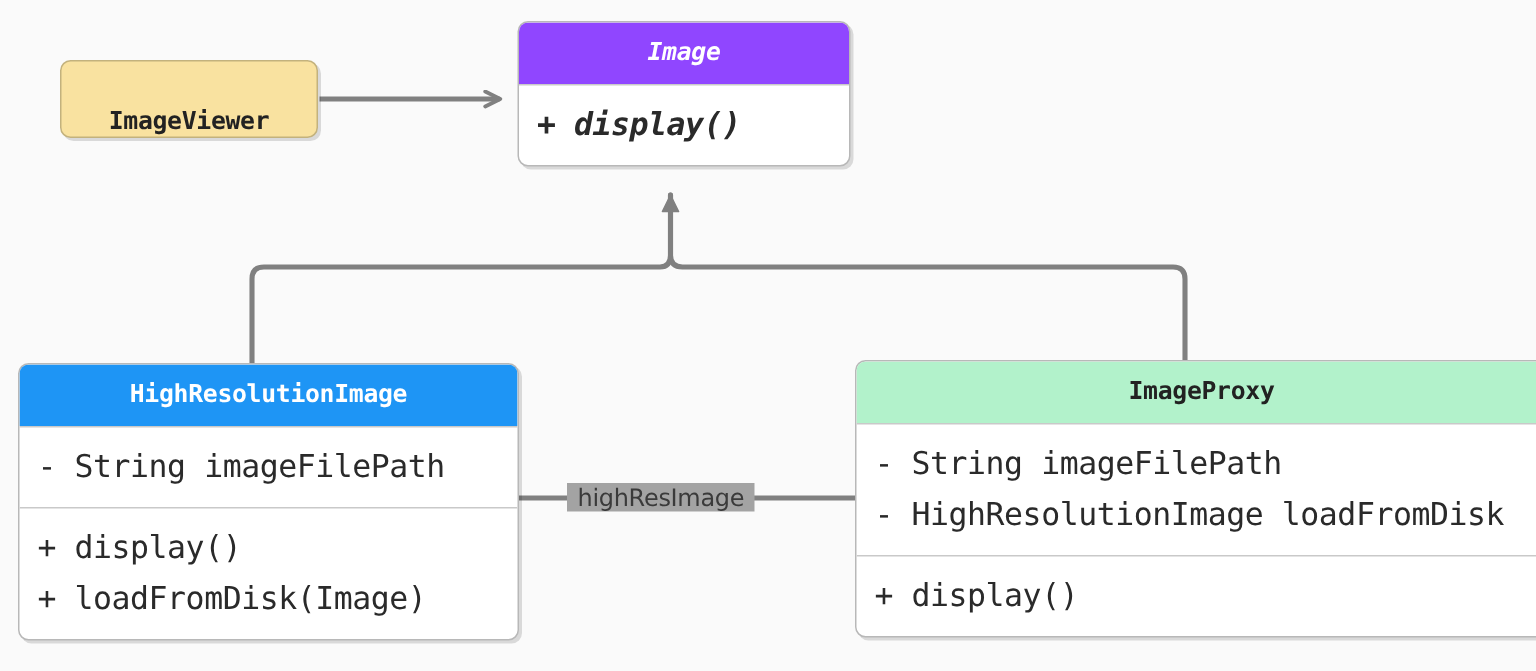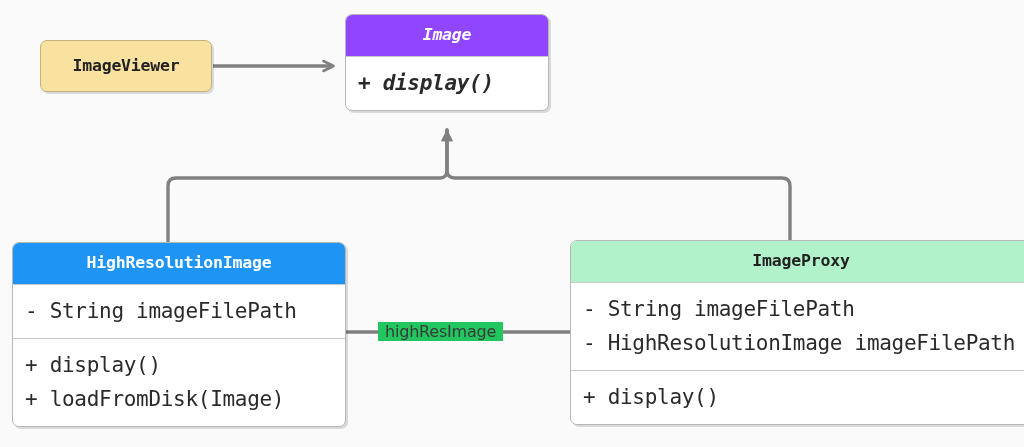--- a/index.html
+++ b/index.html
@@ -61,41 +61,41 @@
     color: #2a2a2a;
     line-height: 1.62;
     white-space: pre;
     letter-spacing: -0.3px;
   }
   .member.italic { font-style: italic; font-weight: bold; }
 
   
   .node.plain {
     display: flex;
-    align-items: center;
+    align-items: flex-end;
     justify-content: center;
   }
   .node.plain .node-header { padding: 0; }
 
   
   .edge-label {
     position: absolute;
     font-family: "DejaVu Sans", "Liberation Sans", sans-serif;
     font-size: 16px;
     color: #3a3a3a;
-    background: #22c55e;
+    background: #a3a3a3;
     padding: 0 7px;
     white-space: nowrap;
     letter-spacing: -0.2px;
   }
 
   
   #node-imageviewer  { left: 40px;  top: 40px;  width: 172px; height: 52px;
                        background: #f9e2a0; border-color: #c3b27d; }
-  #node-image        { left: 345px; top: 14px;  width: 204px; }
+  #node-image        { left: 345px; top: 14px;  width: 222px; }
   #node-image .node-header { background: #9046ff; }
 
   #node-highres      { left: 12px;  top: 242px; width: 334px; }
   #node-highres .node-header { background: #1e95f5; }
 
   #node-imageproxy   { left: 570px; top: 240px; width: 462px; }
   #node-imageproxy .node-header { background: #b2f2cb; }
 
   #label-highresimage { left: 378px; top: 322px; }
 </style>
@@ -154,21 +154,21 @@
     <div class="node-section">
       <div class="member">+ display()</div>
       <div class="member">+ loadFromDisk(Image)</div>
     </div>
   </div>
 
   <div class="node" id="node-imageproxy">
     <div class="node-header">ImageProxy</div>
     <div class="node-section">
       <div class="member">- String imageFilePath</div>
-      <div class="member">- HighResolutionImage imageFilePath</div>
+      <div class="member">- HighResolutionImage loadFromDisk</div>
     </div>
     <div class="node-section">
       <div class="member">+ display()</div>
     </div>
   </div>
 
   <div class="edge-label" id="label-highresimage">highResImage</div>
 
 </div>
 

